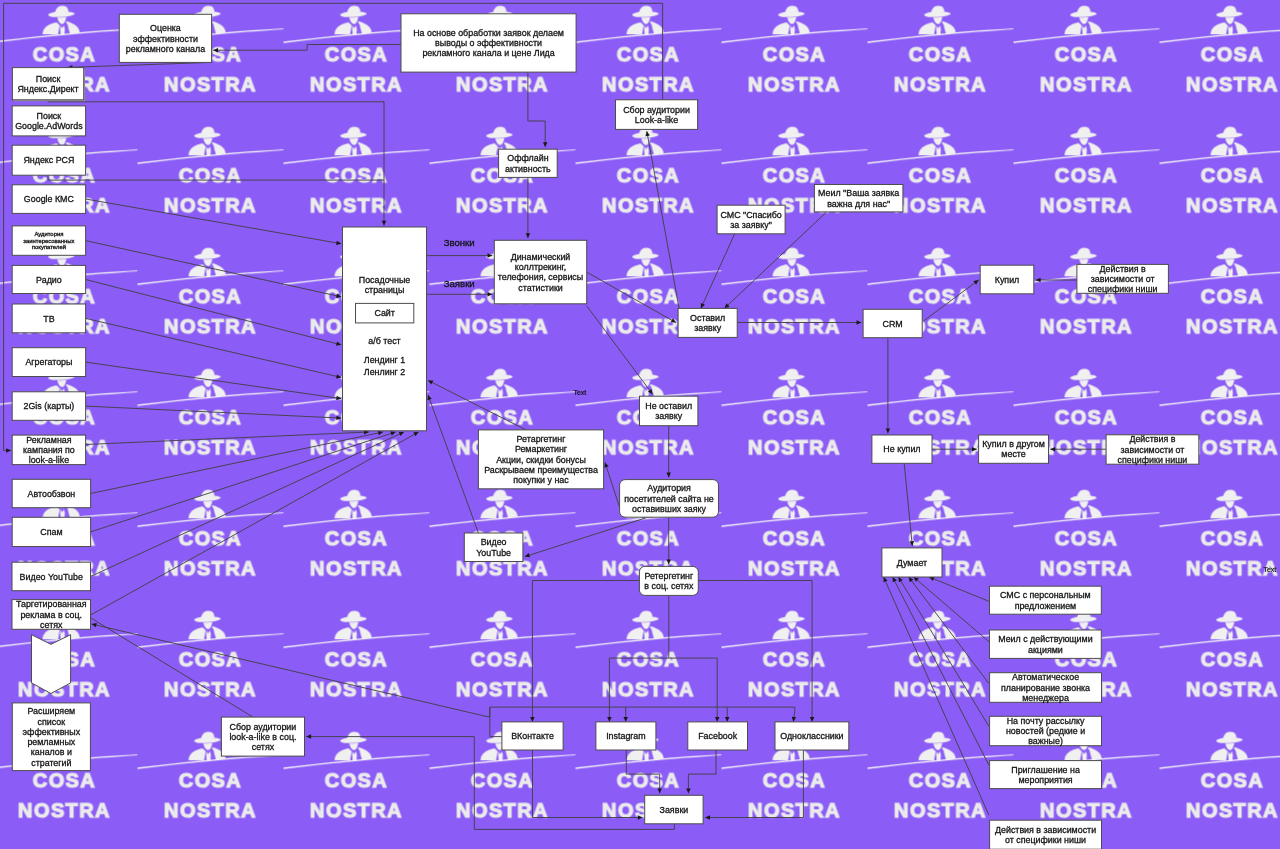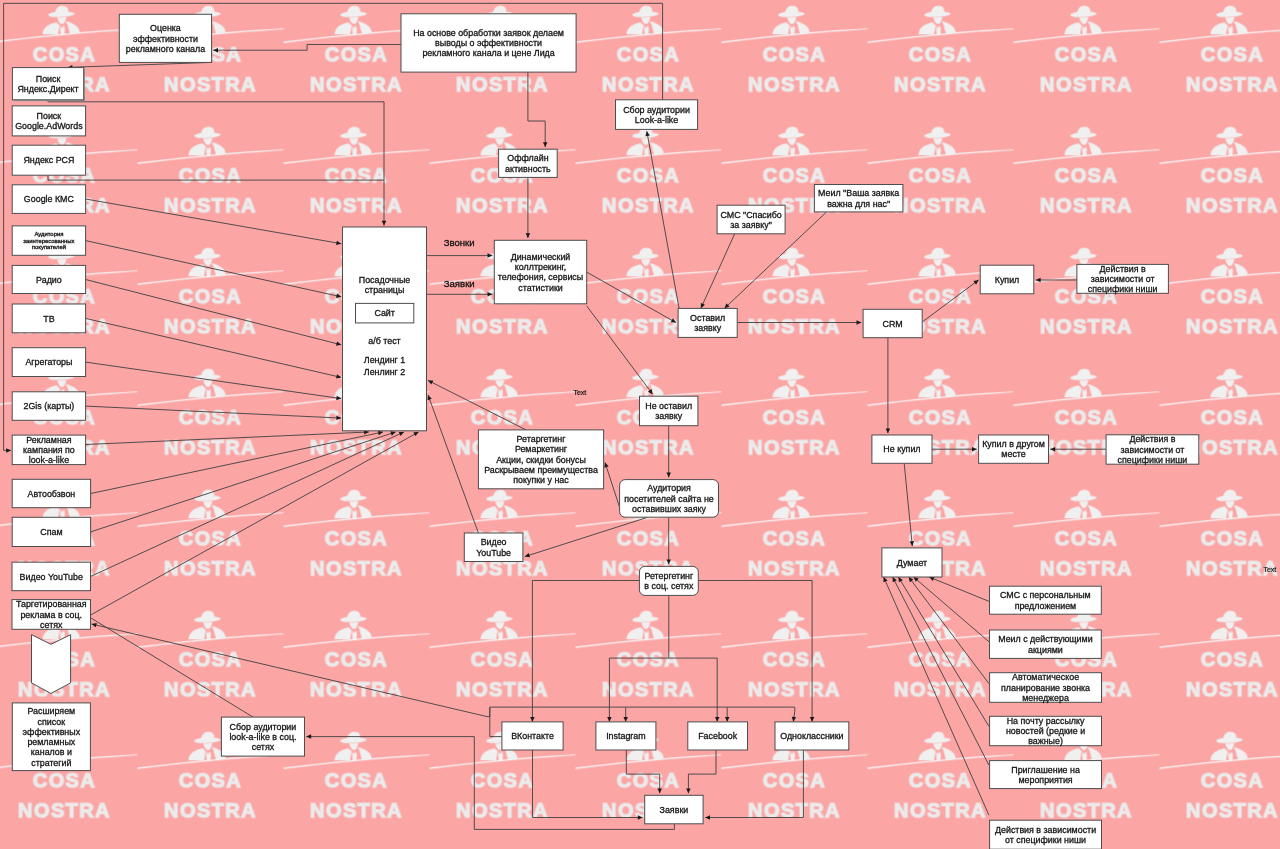--- a/index.html
+++ b/index.html
@@ -1,19 +1,19 @@
 <!DOCTYPE html>
 <html><head>
 <meta charset="utf-8">
 <title>Marketing funnel flowchart</title>
 <style>
   html,body{margin:0;padding:0;background:#fff;}
   body{width:1280px;height:849px;overflow:hidden;
        font-family:"Liberation Sans",sans-serif;}
-  #stage{position:relative;width:1280px;height:849px;background:#fca5a5;overflow:hidden;}
+  #stage{position:relative;width:1280px;height:849px;background:#8b5cf6;overflow:hidden;}
   #wm-layer{position:absolute;left:0;top:0;width:1280px;height:849px;}
   #diagram{position:absolute;left:0;top:0;width:1280px;height:849px;display:block;}
   .wm-word{font-family:"Liberation Sans",sans-serif;font-weight:bold;
            paint-order:stroke fill;stroke-width:1.2;}
   .node-shape{fill:#fff;stroke:#4d4d4d;stroke-width:1;}
   .node-shadow{fill:#9a9a9a;stroke:none;}
   .node-text{fill:#141414;font-family:"Liberation Sans",sans-serif;text-anchor:middle;
              stroke:#141414;stroke-width:0.30;paint-order:stroke fill;}
   .edge-path{stroke:#3f3f3f;stroke-width:0.9;fill:none;}
   .arrow-head{fill:#1a1a1a;stroke:none;}

